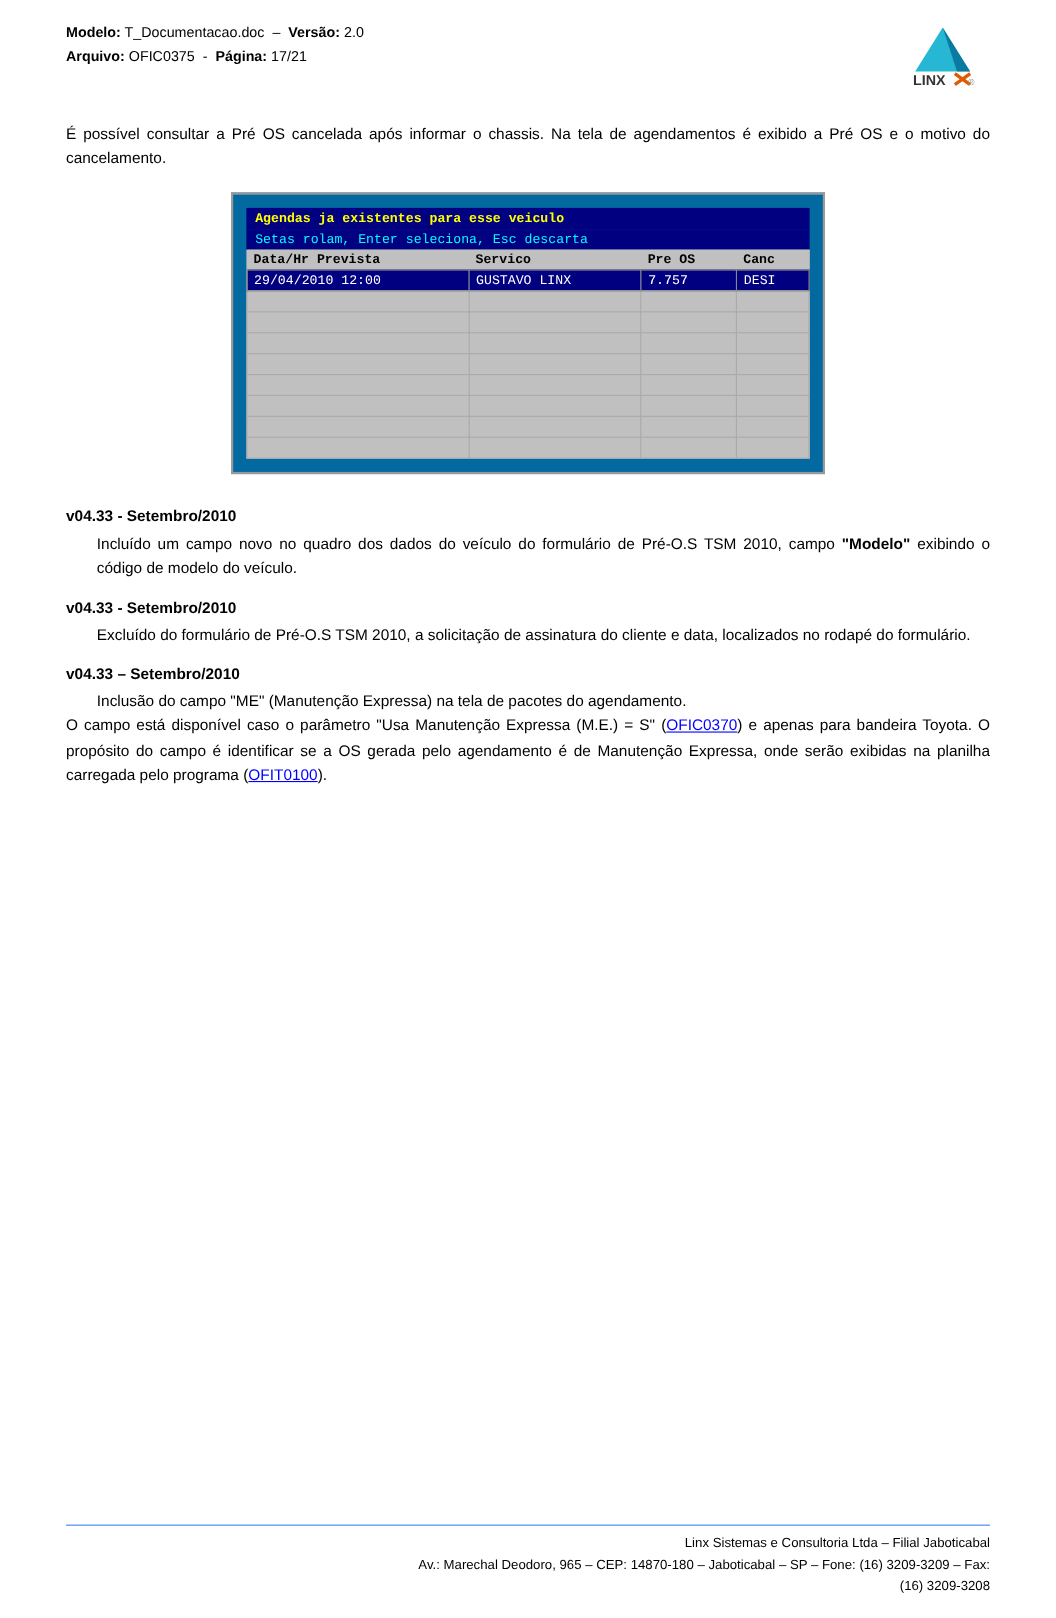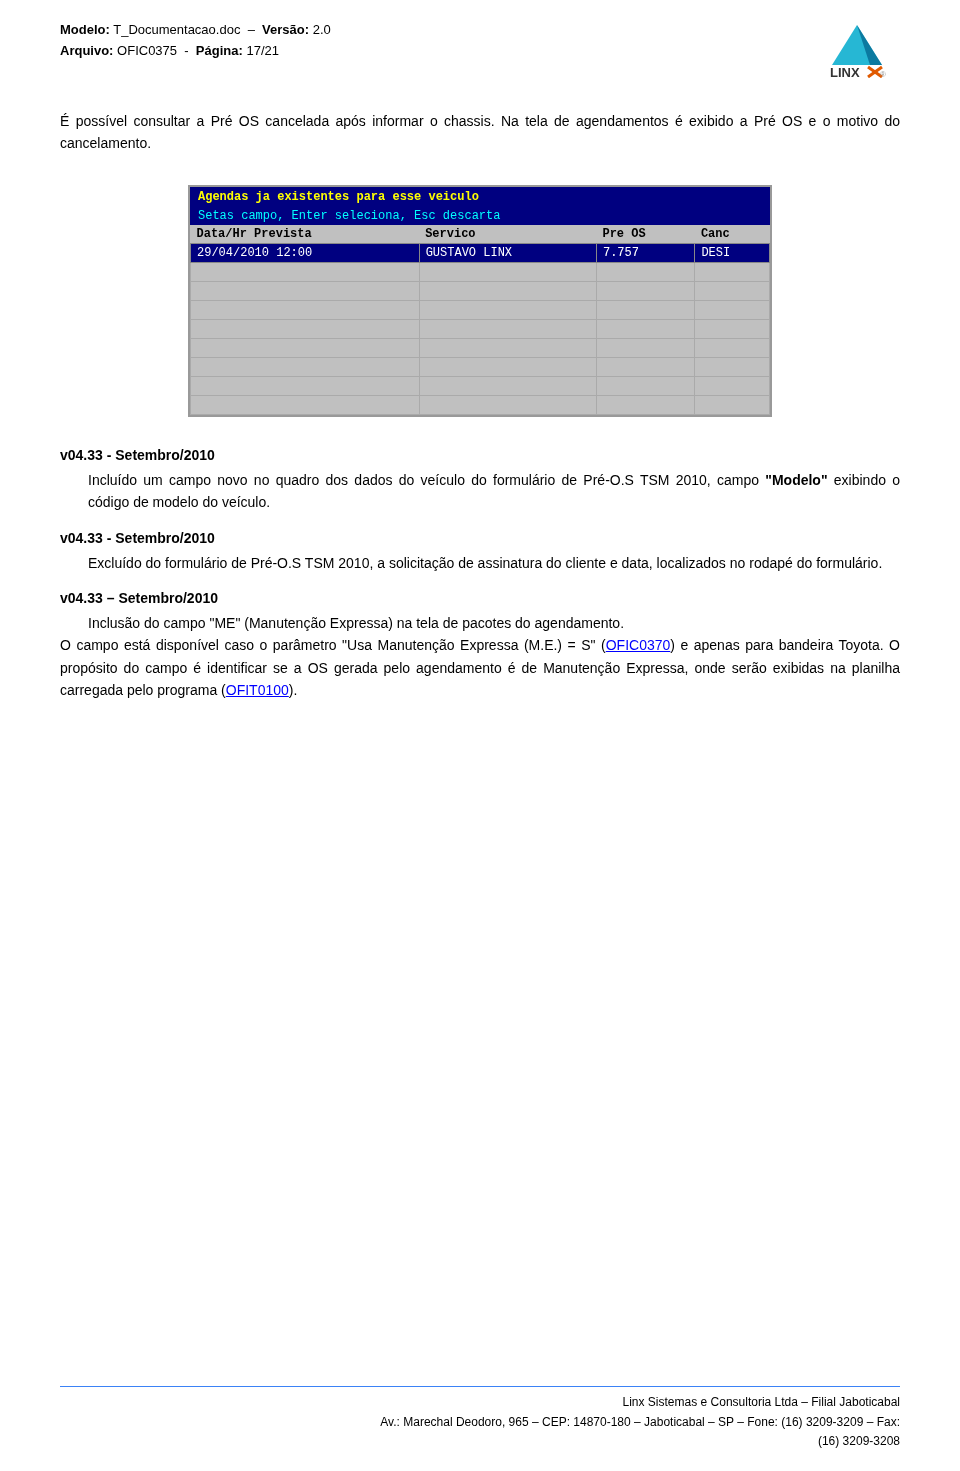--- a/index.html
+++ b/index.html
@@ -35,30 +35,30 @@
       height: 60px;
       display: flex;
       align-items: center;
       justify-content: flex-start;
     }
     .logo-svg { width: 75px; height: 55px; }
 
     .body-text {
       font-size: 14px;
       line-height: 1.6;
-      margin-bottom: 30px;
+      margin-bottom: 20px;
       text-align: justify;
     }
 
     .screen-box {
       border: 2px solid #999;
-      background: #f9a8d4;
-      padding: 0;
+      background: #0369a1;
+      padding: 12px;
       margin: 0 auto 30px auto;
-      width: 584px;
+      width: 540px;
       font-family: 'Courier New', Courier, monospace;
       font-size: 12px;
     }
     .screen-title-bar {
       background: #000080;
       color: #ffff00;
       font-weight: bold;
       padding: 3px 8px;
       font-size: 12px;
     }
@@ -171,21 +171,21 @@
       </svg>
     </div>
   </div>
 
   <div class="body-text">
     É possível consultar a Pré OS cancelada após informar o chassis. Na tela de agendamentos é exibido a Pré OS e o motivo do cancelamento.
   </div>
 
   <div class="screen-box">
     <div class="screen-title-bar">Agendas ja existentes para esse veiculo</div>
-    <div class="screen-subtitle-bar">Setas campo, Enter seleciona, Esc descarta</div>
+    <div class="screen-subtitle-bar">Setas rolam, Enter seleciona, Esc descarta</div>
     <table class="screen-table">
       <thead>
         <tr>
           <th>Data/Hr Prevista</th>
           <th>Servico</th>
           <th>Pre OS</th>
           <th>Canc</th>
         </tr>
       </thead>
       <tbody id="screen-tbody">

